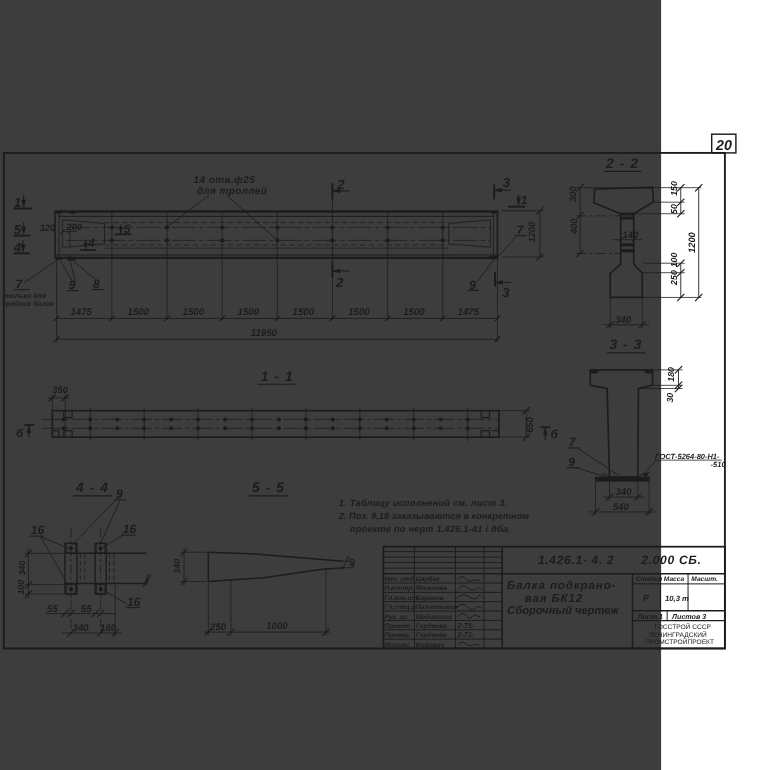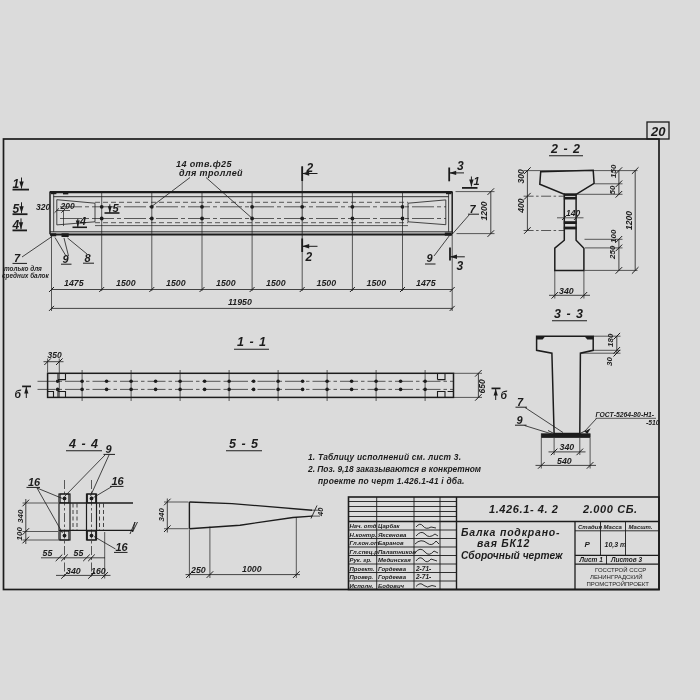--- a/index.html
+++ b/index.html
@@ -1,16 +1,16 @@
 <!DOCTYPE html>
 <html><head>
 <meta charset="utf-8">
 <style>
 html,body{margin:0;padding:0;width:700px;height:700px;background:#ffffff;overflow:hidden;}
-.sheet{position:relative;width:700px;height:700px;background:#fde047;transform:translateZ(0);filter:grayscale(1);}
+.sheet{position:relative;width:601px;height:700px;background:#b91c1c;transform:translateZ(0);filter:grayscale(1);}
 svg{position:absolute;top:0;left:0;opacity:0.999;}
 text{font-family:"Liberation Sans",sans-serif;font-style:italic;font-weight:bold;fill:#1c1c1c;}
 </style>
 </head>
 <body>
 <div class="sheet">
 <svg width="700" height="700" viewBox="0 0 700 700">
 <g stroke="#1c1c1c" fill="none" stroke-width="1">
 
 <g>

